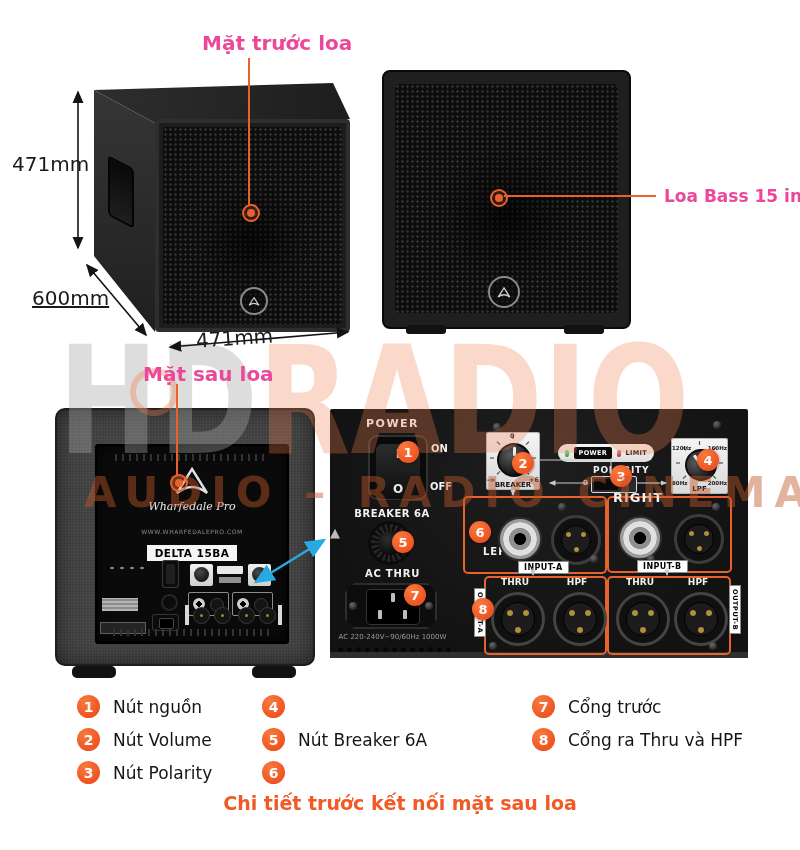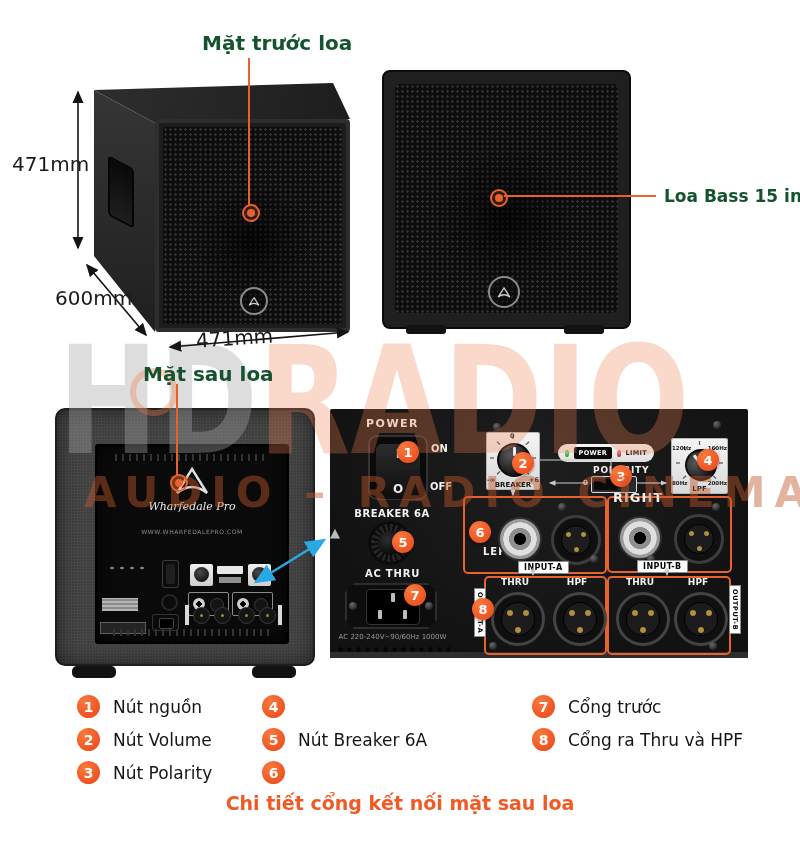--- a/index.html
+++ b/index.html
@@ -1,21 +1,21 @@
 <!DOCTYPE html>
 <html><head>
 <meta charset="utf-8">
 <style>
   html,body{margin:0;padding:0;background:#fff;}
   .canvas{position:relative;width:800px;height:850px;background:#ffffff;overflow:hidden;
           font-family:"DejaVu Sans","Liberation Sans",sans-serif;color:#111;}
   .abs{position:absolute;}
 
   
-  .anno{position:absolute;font-size:20px;font-weight:600;color:#14532d;z-index:30;white-space:nowrap;}
+  .anno{position:absolute;font-size:20px;font-weight:600;color:#ec4899;z-index:30;white-space:nowrap;}
   .anno.small{font-size:17px;}
   .dim{position:absolute;font-size:20px;font-weight:500;color:#1a1a1a;z-index:30;white-space:nowrap;}
   .oline{position:absolute;background:#E8622D;z-index:29;}
   .odot{position:absolute;width:14px;height:14px;border-radius:50%;border:2px solid #E8622D;
         background:rgba(232,98,45,0.18);z-index:30;}
   .odot span{position:absolute;left:3px;top:3px;width:8px;height:8px;border-radius:50%;background:#E8622D;}
 
   
   .grille{background-color:#0d0d0d;
     background-image:radial-gradient(circle at 50% 58%, rgba(0,0,0,0.7) 0%, rgba(0,0,0,0.3) 20%, rgba(0,0,0,0) 42%),
@@ -161,20 +161,24 @@
   <div class="abs" style="left:55px;top:408px;width:260px;height:276px;">
     <div class="rear-cab" style="left:0;top:0;width:260px;height:258px;"></div>
     <div class="rear-panel" style="left:40px;top:36px;width:190px;height:196px;">
       <div class="ventstrip" style="left:18px;top:8px;width:154px;height:7px;"></div>
       <svg style="position:absolute;left:75px;top:20px;" width="40" height="30" viewBox="0 0 24 20">
         <path d="M12 2 L22 18 Q12 10 2 18 Z" fill="none" stroke="#e0e0e0" stroke-width="1.6"></path>
         </svg>
       <div class="abs" style="left:0;top:54px;width:190px;text-align:center;font-family:'DejaVu Serif',serif;font-style:italic;
                   font-size:11px;color:#ededed;">Wharfedale Pro</div>
       <div class="abs" style="left:0;top:82px;width:190px;text-align:center;font-size:6px;color:#8d8d8d;letter-spacing:0.6px;">WWW.WHARFEDALEPRO.COM</div>
+      <div class="abs" style="left:0;top:96px;width:190px;text-align:center;">
+        <span style="display:inline-block;background:#f5f5f5;color:#000;font-weight:800;font-size:10.5px;
+                     letter-spacing:0.5px;padding:2px 8px;">DELTA 15BA</span>
+      </div>
 
       <div class="mini" style="left:10px;top:118px;width:40px;height:8px;
            background-image:radial-gradient(#888 1.5px, rgba(0,0,0,0) 2px);background-size:10px 8px;"></div>
       <div class="mini" style="left:65px;top:114px;width:17px;height:28px;background:#0c0c0c;box-shadow:inset 0 0 0 1px #3a3a3a;border-radius:3px;">
         <i style="position:absolute;left:4px;top:4px;width:9px;height:20px;background:#1f1f1f;display:block;border-radius:2px;"></i>
       </div>
       <div class="mini" style="left:5px;top:152px;width:36px;height:13px;background:linear-gradient(#c4c4c4,#9e9e9e);
                   background-image:repeating-linear-gradient(0deg,#b5b5b5 0 2px,#8b8b8b 2px 4px);"></div>
       <div class="mini" style="left:66px;top:150px;width:13px;height:13px;border-radius:50%;background:#0b0b0b;box-shadow:0 0 0 2px #262626;"></div>
       <div class="mini" style="left:3px;top:176px;width:44px;height:10px;background:#242424;border:1px solid #5e5e5e;"></div>
@@ -395,21 +399,21 @@
       <span></span>
     </div>
 
   <div class="anno" style="left:143px;top:362px;">Mặt sau loa</div>
   <div class="oline" style="left:176px;top:384px;width:2px;height:92px;"></div>
   <div class="odot" style="left:170px;top:474px;">
       <span></span>
     </div>
 
   <div class="dim" style="left:12px;top:152px;">471mm</div>
-  <div class="dim" style="left:55px;top:286px;">600mm</div>
+  <div class="dim" style="left:32px;top:286px;text-decoration:underline;">600mm</div>
   <div class="dim" style="left:196px;top:326px;transform:rotate(-4deg);">471mm</div>
 
   <svg class="overlay">
     <defs>
       <marker id="mB" orient="auto-start-reverse" markerWidth="9" markerHeight="8" refX="7" refY="3.5">
         <path d="M0,0 L8,3.5 L0,7 Z" fill="#141414"></path>
         </marker>
       <marker id="mBlue" orient="auto-start-reverse" markerWidth="9" markerHeight="8" refX="7" refY="3.5">
         <path d="M0,0 L8,3.5 L0,7 Z" fill="#29A9E1"></path>
         </marker>
@@ -467,14 +471,14 @@
   </div>
   <div class="leg" style="left:532px;top:695px;">
     <span class="lbadge">7</span>
     <span class="ltext">Cổng trước</span>
   </div>
   <div class="leg" style="left:532px;top:728px;">
     <span class="lbadge">8</span>
     <span class="ltext">Cổng ra Thru và HPF</span>
   </div>
 
-  <div class="caption">Chi tiết cổng kết nối mặt sau loa</div>
+  <div class="caption">Chi tiết trước kết nối mặt sau loa</div>
 </div>
 
 </body></html>

